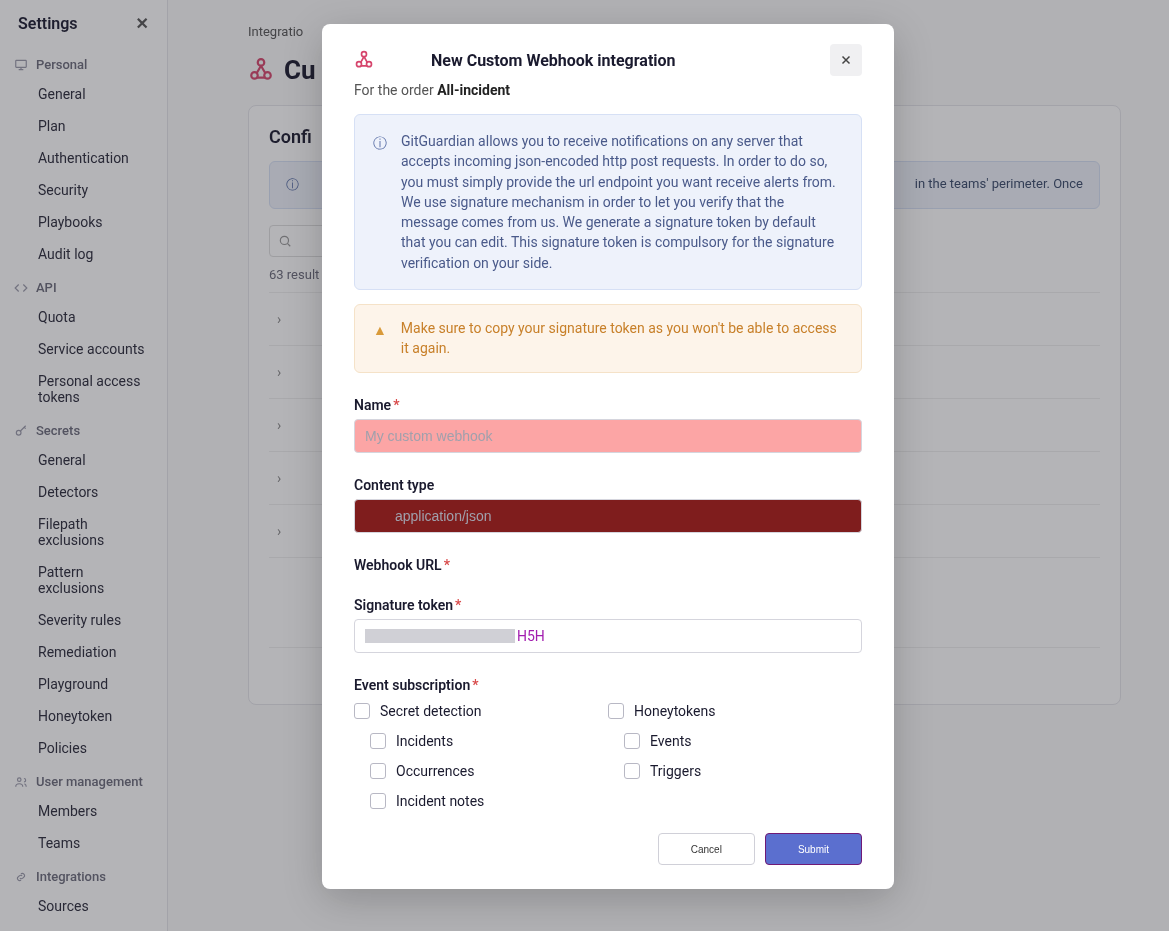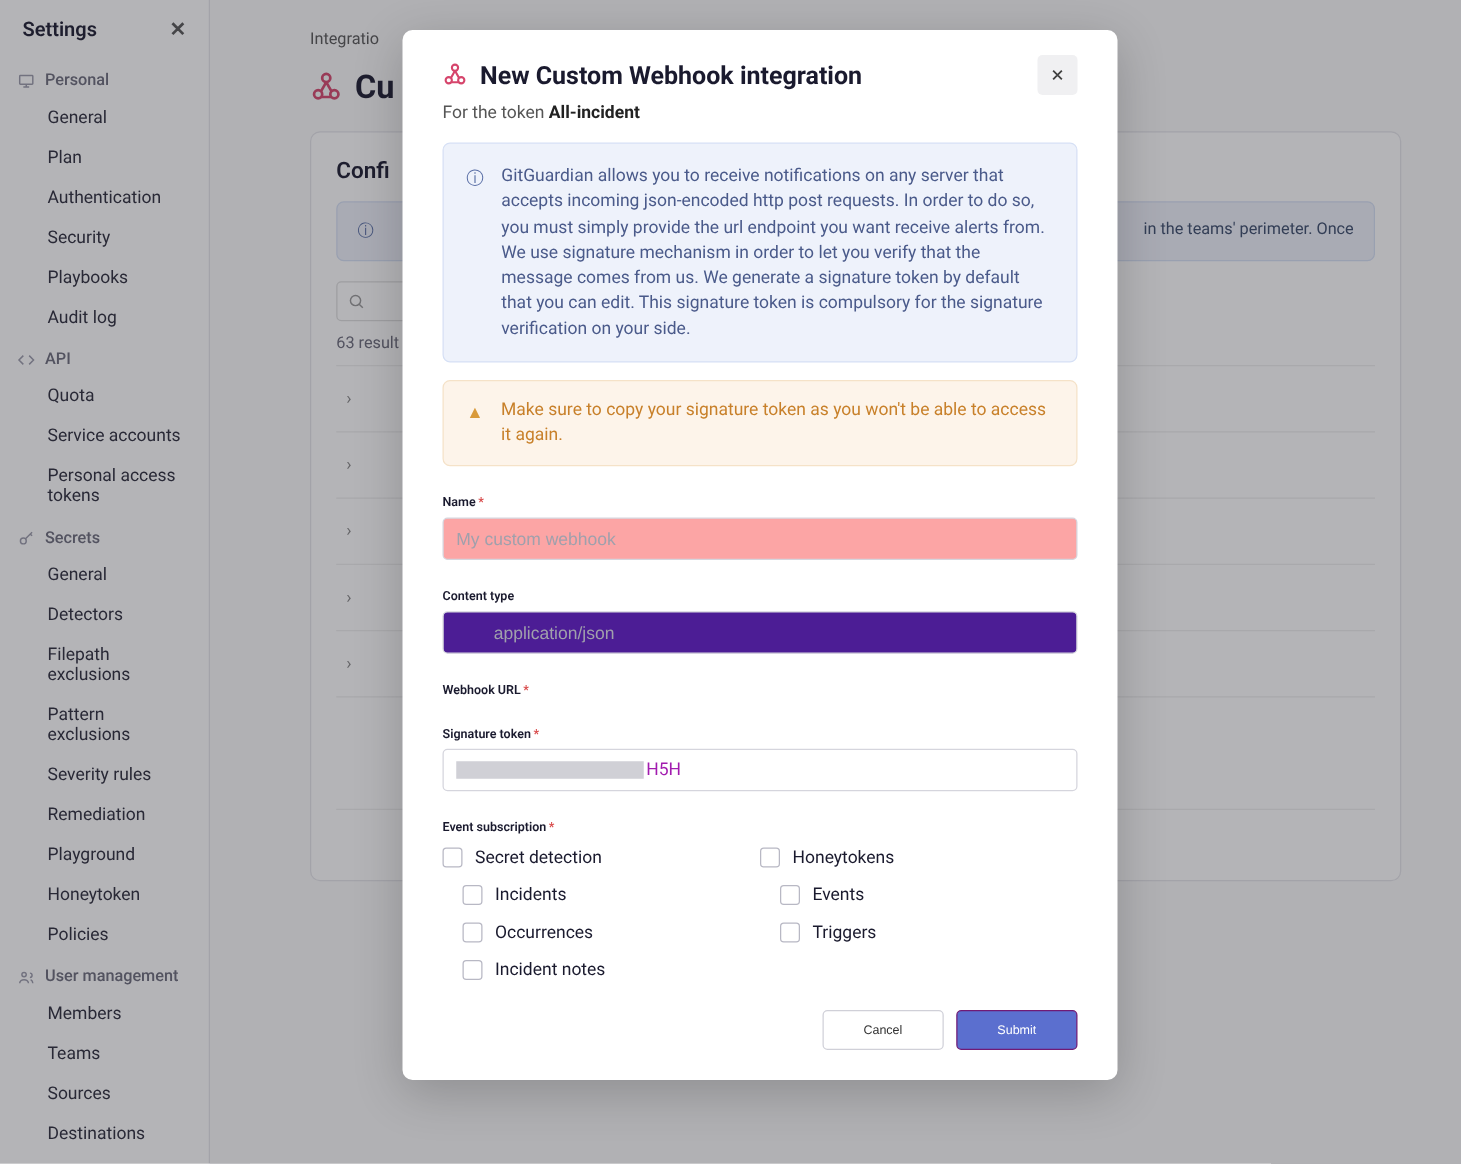--- a/index.html
+++ b/index.html
@@ -108,21 +108,21 @@
     .modal {
       position: absolute;
       left: 322px; top: 24px;
       width: 572px;
       background: #fff;
       border-radius: 8px;
       box-shadow: 0 10px 40px rgba(0,0,0,0.2);
       padding: 20px 32px 24px 32px;
     }
     .modal-header { display: flex; align-items: center; gap: 10px; margin-bottom: 6px; }
-    .modal-title { font-size: 20px; font-weight: 700; flex: 1; }
+    .modal-title { font-size: 16px; font-weight: 700; flex: 1; margin-left: 47px; }
     .modal-close {
       width: 32px; height: 32px;
       border-radius: 4px;
       background: #f0f0f2;
       display: flex; align-items: center; justify-content: center;
       cursor: pointer; color: #444;
     }
     .modal-sub { color: #555; font-size: 14px; margin-bottom: 16px; }
     .modal-sub strong { font-weight: 700; color: #222; }
 
@@ -146,37 +146,37 @@
       border-radius: 6px;
       padding: 14px 18px;
       color: #c8802a;
       font-size: 14px;
       line-height: 1.4;
       margin-bottom: 20px;
     }
     .warn-box .icon { color: #d99a3a; flex-shrink: 0; margin-top: 2px; }
 
     .form-label {
-      font-weight: 600; font-size: 10px;
+      font-weight: 600; font-size: 14px;
       margin-bottom: 6px; margin-top: 24px;
       display: block;
     }
     .req { color: #d84a4a; margin-left: 2px; }
     .text-input {
       width: 100%;
       height: 34px;
       border: 1px solid #d5d5dd;
       border-radius: 4px;
       padding: 0 10px;
       font-size: 14px;
       color: #222;
       background: #fca5a5;
     }
     .text-input::placeholder { color: #a0a0ac; }
-    .text-input:disabled { background: #4c1d95; color: #a0a0ac; padding-left: 40px; }
+    .text-input:disabled { background: #7f1d1d; color: #a0a0ac; padding-left: 40px; }
     .token-input {
       display: flex; align-items: center;
       width: 100%; height: 34px;
       border: 1px solid #d5d5dd;
       border-radius: 4px;
       padding: 0 10px;
       font-size: 14px;
     }
     .token-redact {
       width: 150px; height: 14px;
@@ -271,20 +271,26 @@
   <div class="section-header">
     <svg viewBox="0 0 24 24" stroke-width="2">
         <circle cx="9" cy="8" r="3"></circle>
         <path d="M3 20c0-3 3-5 6-5s6 2 6 5M17 6a3 3 0 010 6M21 20c0-2-1-4-3-5"></path>
       </svg>
     <span>User management</span>
   </div>
   <div class="sidebar-item"><span>Members</span></div>
   <div class="sidebar-item"><span>Teams</span></div>
 
+  <div class="section-header">
+    <svg viewBox="0 0 24 24" stroke-width="2">
+        <path d="M10 14a4 4 0 005 0l3-3a4 4 0 00-5-5l-1 1M14 10a4 4 0 00-5 0l-3 3a4 4 0 005 5l1-1"></path>
+      </svg>
+    <span>Integrations</span>
+  </div>
   <div class="sidebar-item"><span>Sources</span></div>
   <div class="sidebar-item"><span>Destinations</span></div>
 </aside>
 
 <main class="main">
   <div class="breadcrumb">Integratio</div>
   <div class="page-title-row">
     <svg class="webhook-icon-lg" viewBox="0 0 24 24" fill="none" stroke="#d6456c" stroke-width="2">
         <circle cx="6" cy="17" r="3"></circle>
         <circle cx="18" cy="17" r="3"></circle>
@@ -339,21 +345,21 @@
         <path d="M12 8l-4 7M12 8l4 7M8 19h8"></path>
       </svg>
     <div class="modal-title">New Custom Webhook integration</div>
     <div class="modal-close">
       <svg width="14" height="14" viewBox="0 0 24 24" stroke="#444" stroke-width="2.5">
           <path d="M6 6l12 12M18 6L6 18"></path>
         </svg>
     </div>
   </div>
   <div class="modal-sub">
-    <span>For the token </span><strong>All-incident</strong>
+    <span>For the order </span><strong>All-incident</strong>
   </div>
 
   <div class="info-box">
     <span class="icon">ⓘ</span>
     <div>
       <div>GitGuardian allows you to receive notifications on any server that accepts incoming json-encoded http post requests. In order to do so, you must simply provide the url endpoint you want receive alerts from.</div>
       <div>We use signature mechanism in order to let you verify that the message comes from us. We generate a signature token by default that you can edit. This signature token is compulsory for the signature verification on your side.</div>
     </div>
   </div>
 

